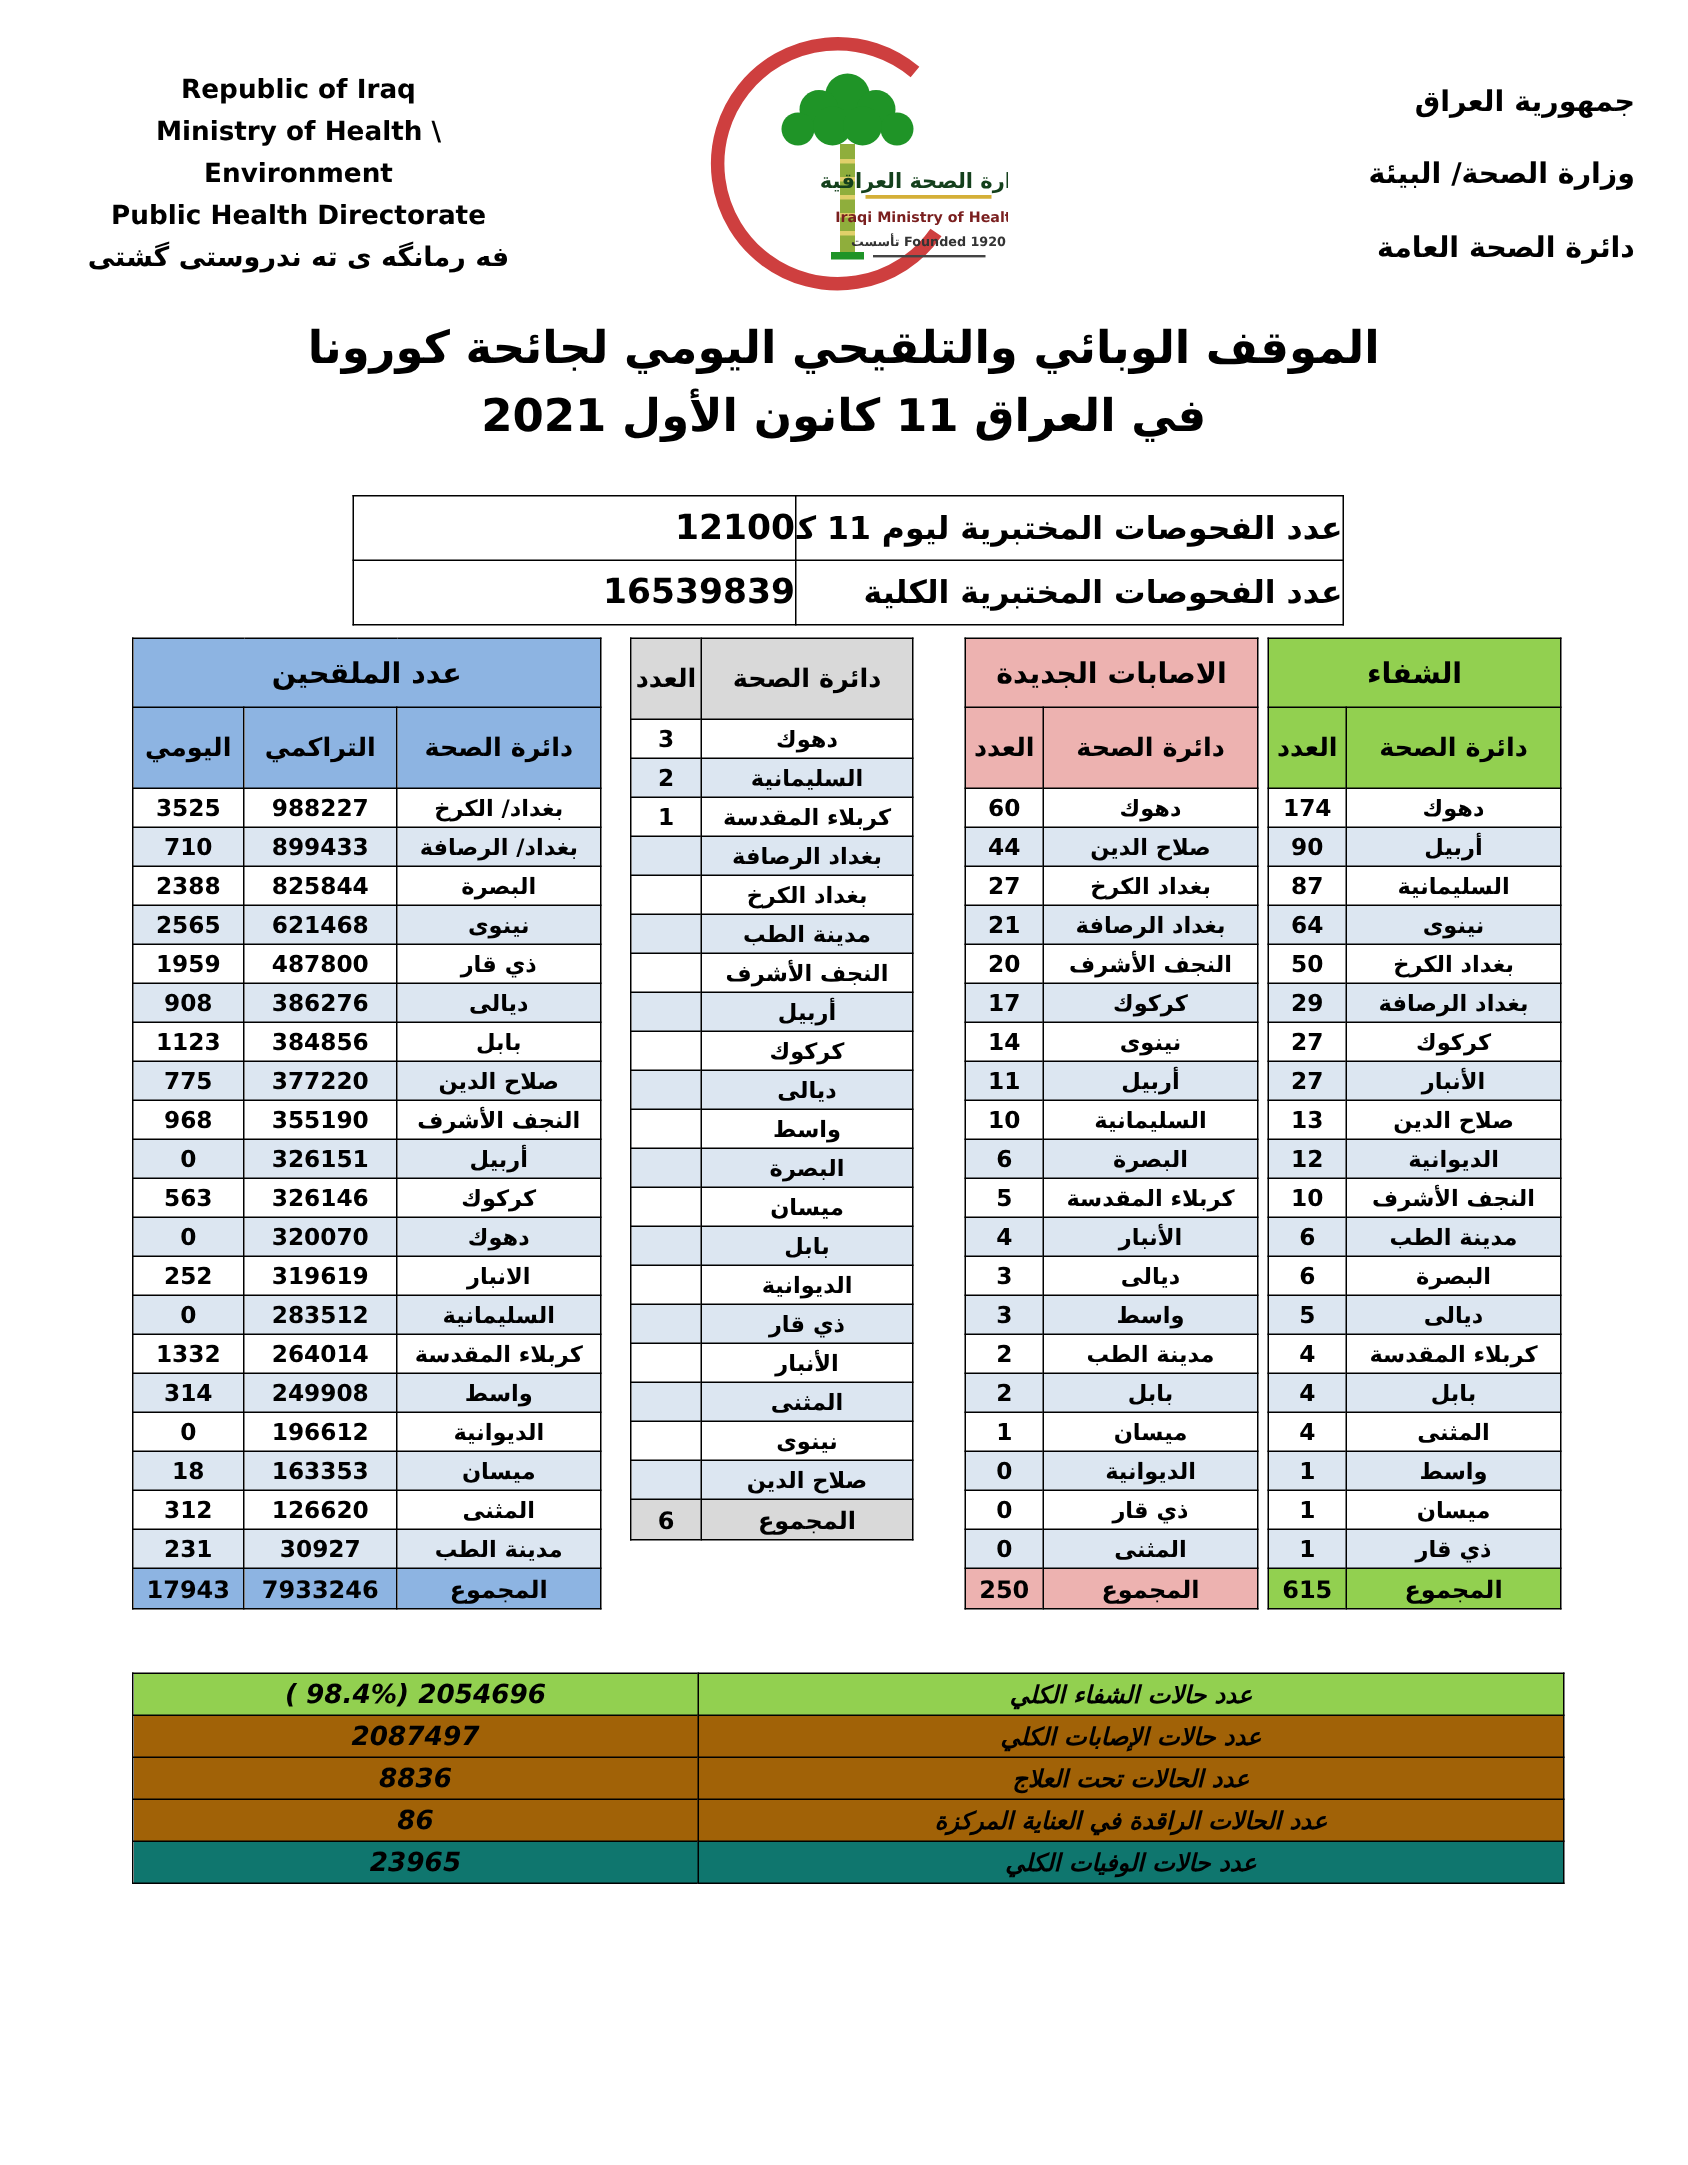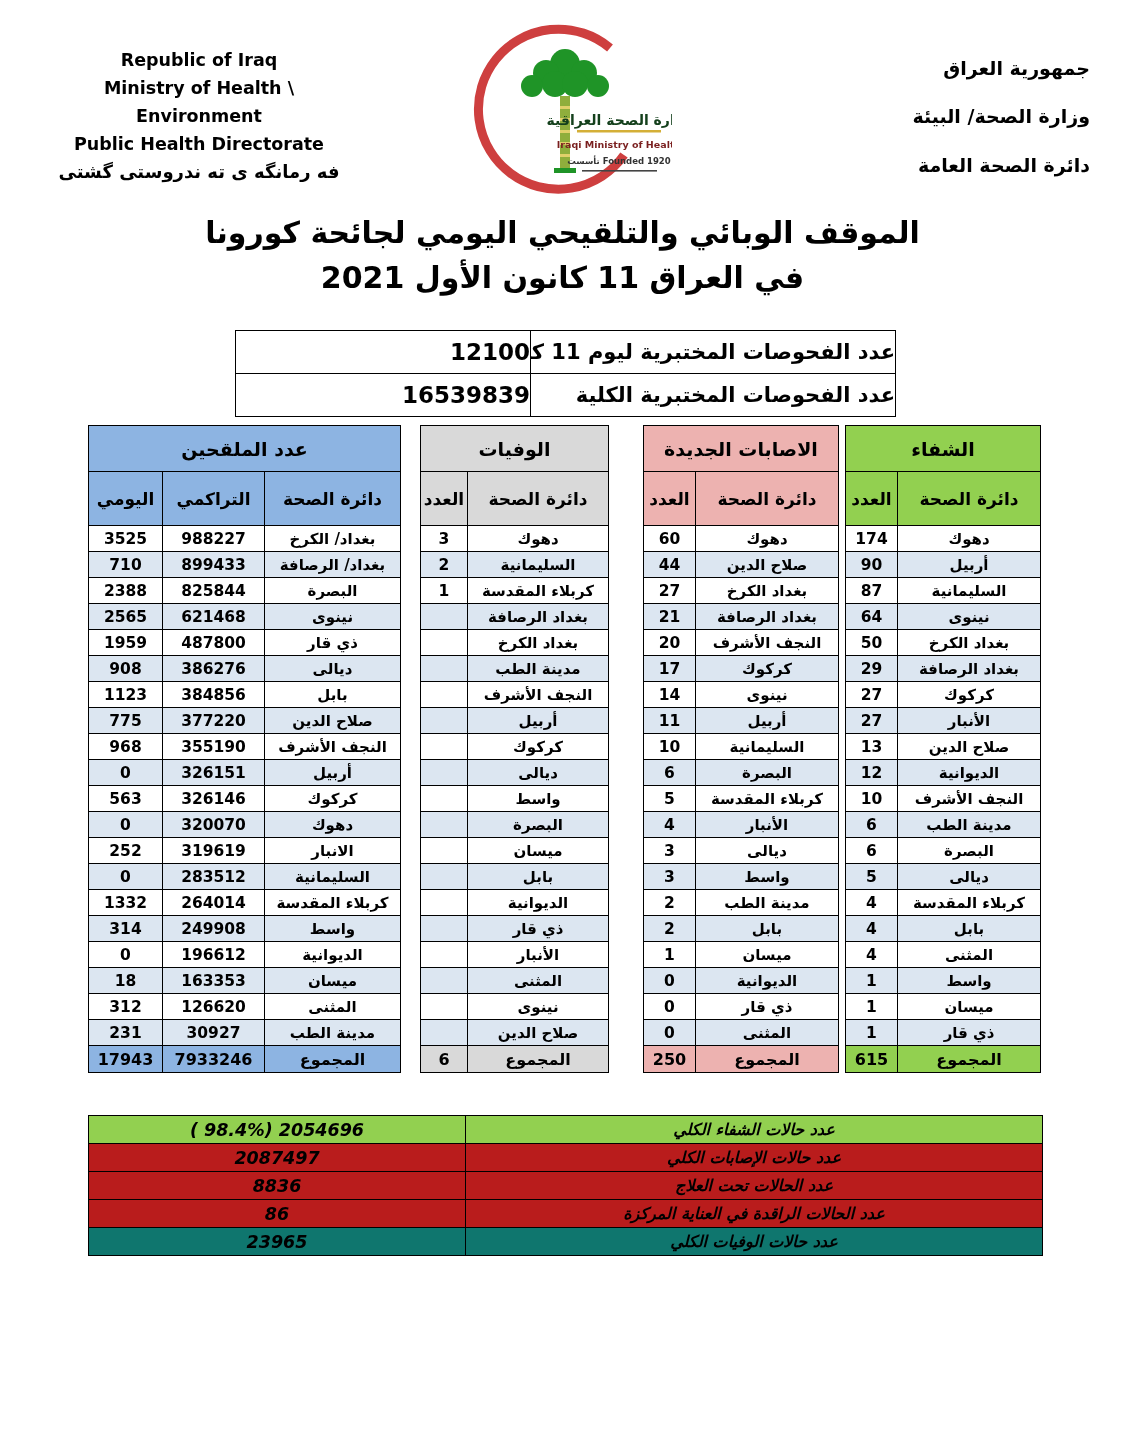--- a/index.html
+++ b/index.html
@@ -53,21 +53,21 @@
   .t-dead .t-title th, .t-dead .t-head th, .t-dead tbody.sum td { background:#D9D9D9; }
   .t-new  .t-title th, .t-new  .t-head th, .t-new  tbody.sum td { background:#EDB2B0; }
   .t-rec  .t-title th, .t-rec  .t-head th, .t-rec  tbody.sum td { background:#92D050; }
 
   
   .summary { left:88px; top:1115px; width:954px; }
   .summary td { height:28px;font-style:italic; }
   .summary .lbl { font-size:16px; }
   .summary .val { font-size:17.5px; direction:ltr; }
   .summary tr.green td { background:#92D050; }
-  .summary tr.pink  td { background:#b91c1c;text-align:center; }
+  .summary tr.pink  td { background:#a16207;text-align:center; }
   .summary tr.beige td { background:#0f766e; }
 </style>
 </head>
 <body>
 
 <div class="abs hdr-en">
   <div>Republic of Iraq</div>
   <div>Ministry of Health \ Environment</div>
   <div>Public Health Directorate</div>
   <div class="ku">فه رمانگه ی ته ندروستی گشتی</div>
@@ -279,23 +279,20 @@
   </table>
 </div>
 
 <div class="abs gov t-dead">
   <table>
     <colgroup>
         <col style="width:141px">
         <col style="width:47px">
       </colgroup>
     <thead>
-      <tr class="t-title">
-          <th colspan="2">الوفيات</th>
-        </tr>
       <tr class="t-head">
         <th>دائرة الصحة</th>
         <th>العدد</th>
       </tr>
     </thead>
     <tbody class="data">
 
         <tr>
           <td>دهوك</td>
           <td class="num">3</td>

